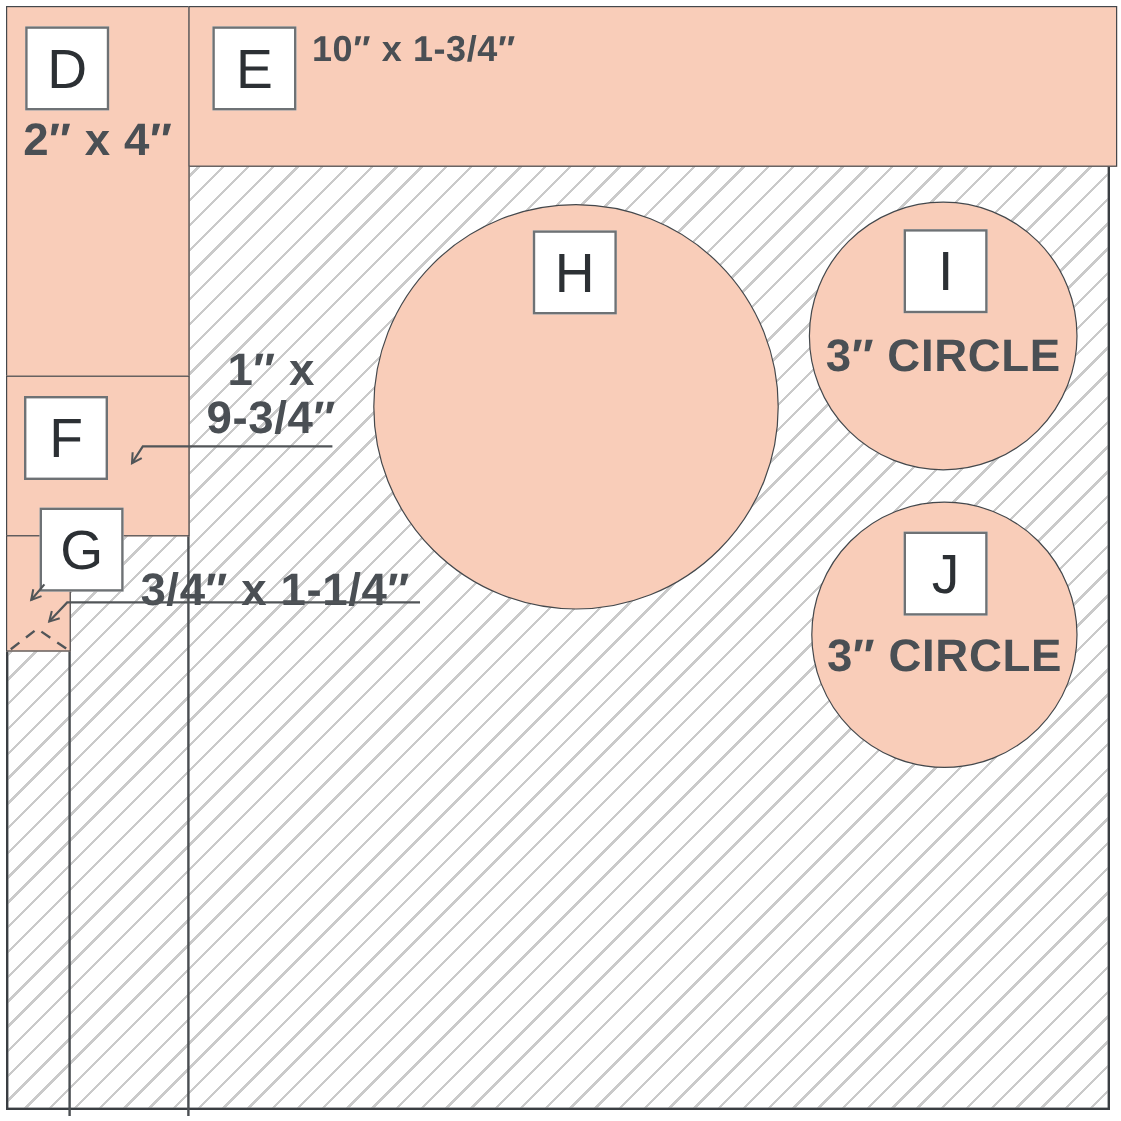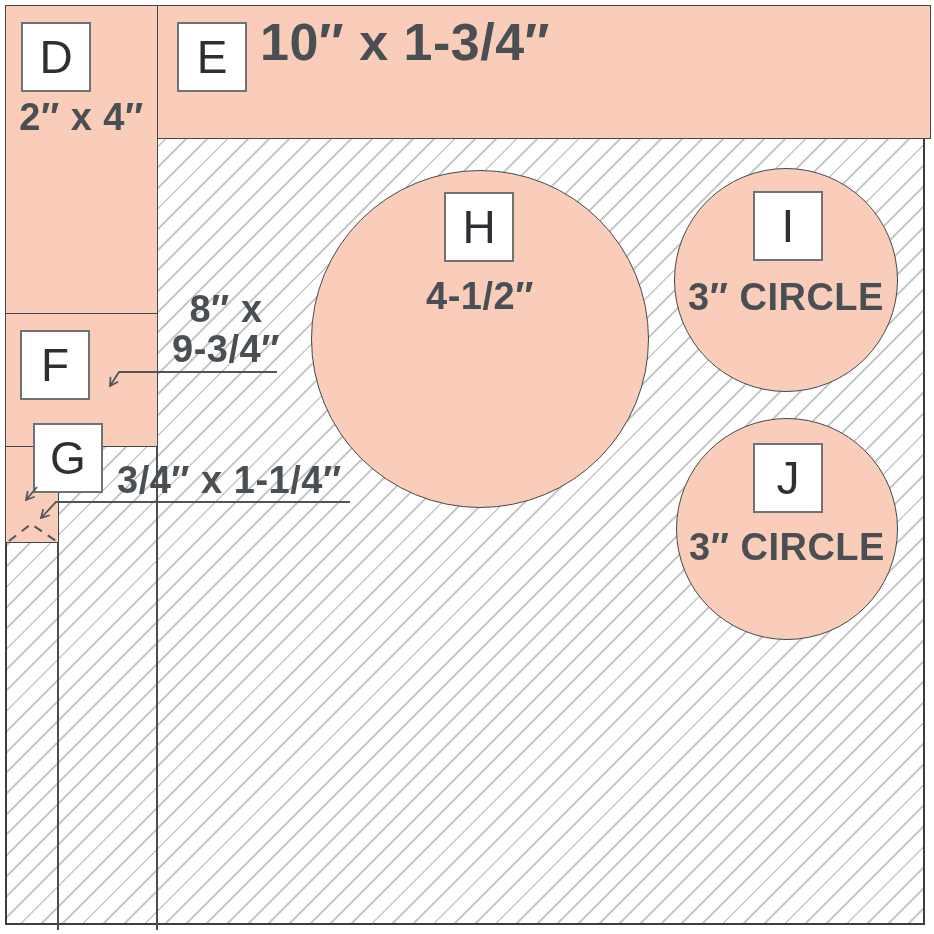--- a/index.html
+++ b/index.html
@@ -76,23 +76,23 @@
   .dim {
     position: absolute;
     font-weight: 700;
     font-size: 38px;
     line-height: 40px;
     letter-spacing: 0.5px;
     color: #4a4f54;
     white-space: nowrap;
   }
   .dim-d { left: 5px;   top: 97px;  width: 153px; text-align: center; }
-  .dim-e { left: 260px; top: 22px;  font-size: 52px; }
+  .dim-e { left: 260px; top: 22px;  font-size: 30px; }
   .dim-f { left: 146px; top: 289px; width: 160px; text-align: center; }
-  .dim-g { left: 117px; top: 460px; }
+  .dim-g { left: 117px; top: 472px; }
   .dim-h { left: 311px; top: 276px; width: 338px; text-align: center; }
   .dim-i { left: 674px; top: 277px; width: 224px; text-align: center; }
   .dim-j { left: 676px; top: 527px; width: 222px; text-align: center; }
 
   .overlay {
     position: absolute;
     left: 0; top: 0;
     width: 934px; height: 934px;
     pointer-events: none;
   }
@@ -111,26 +111,25 @@
   <div class="piece piece-e"></div>
   <div class="piece piece-f"></div>
   <div class="piece piece-g"></div>
   <div class="piece circle piece-h"></div>
   <div class="piece circle piece-i"></div>
   <div class="piece circle piece-j"></div>
 
   <div class="dim dim-d">2″ x 4″</div>
   <div class="dim dim-e">10″ x 1-3/4″</div>
   <div class="dim dim-f">
-    <div>8″ x</div>
+    <div>1″ x</div>
     <div>9-3/4″</div>
   </div>
   <div class="dim dim-g">3/4″ x 1-1/4″</div>
   <div class="dim dim-h">
-    <div>4-1/2″</div>
   </div>
   <div class="dim dim-i">3″ CIRCLE</div>
   <div class="dim dim-j">3″ CIRCLE</div>
 
   <div class="tag tag-d">
     <span>D</span>
   </div>
   <div class="tag tag-e">
     <span>E</span>
   </div>

